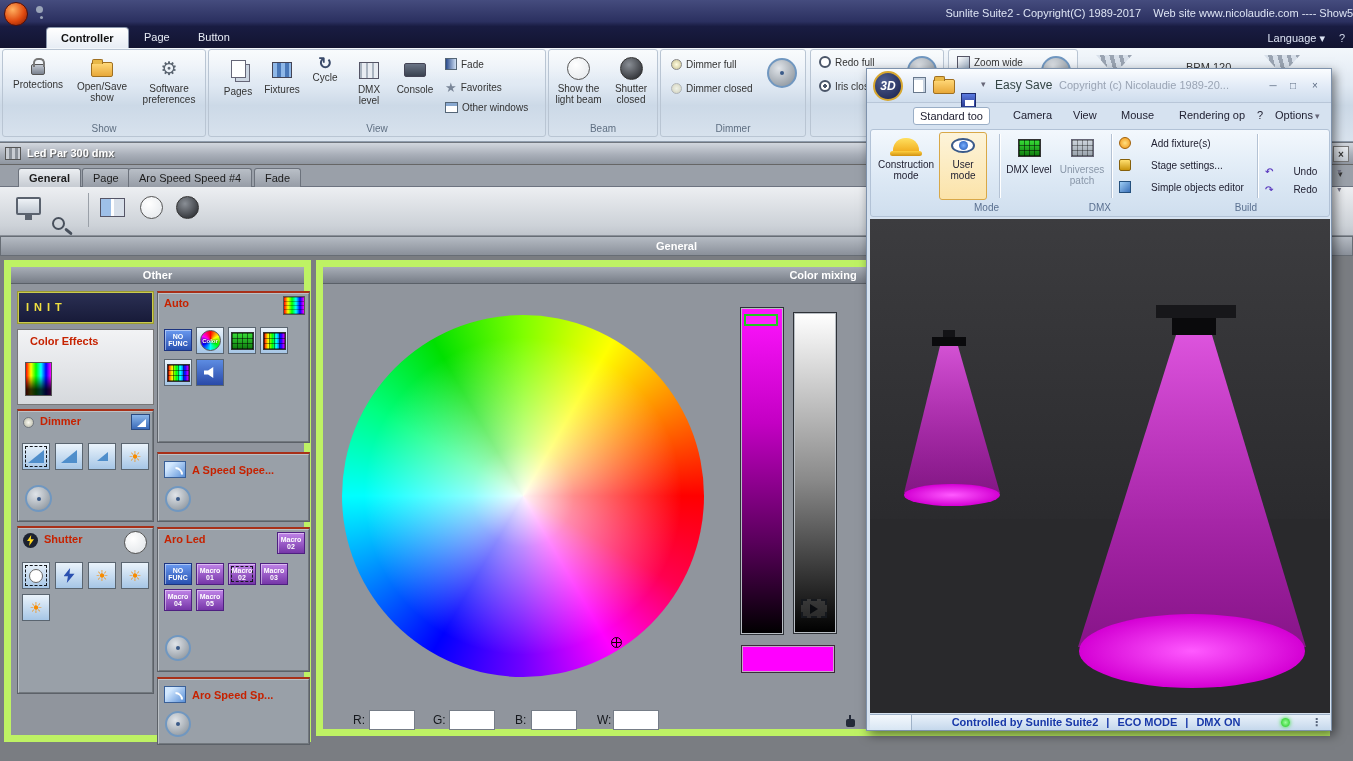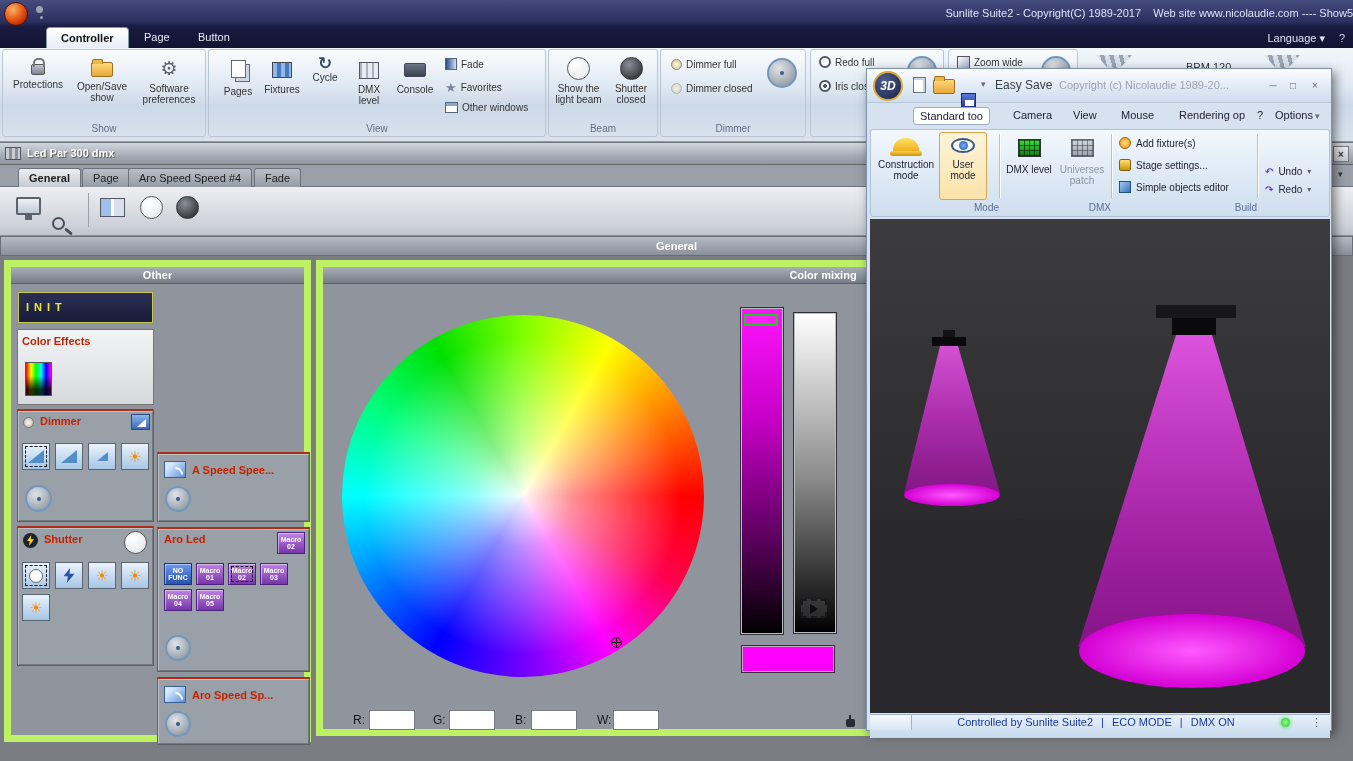--- a/index.html
+++ b/index.html
@@ -116,27 +116,27 @@
 #evribbon{left:3px;top:60px;width:460px;height:88px;background:linear-gradient(#f3f8fd,#dde9f5 55%,#cfdeee);border:1px solid #b2c2d6;border-radius:3px}
 .evdiv{position:absolute;top:4px;bottom:18px;width:1px;background:#b4c2d4;box-shadow:1px 0 0 #fff}
 .evgl{position:absolute;bottom:3px;font-size:10px;color:#5a7090;text-align:right}
 .evbtn{position:absolute;text-align:center;font-size:10px;color:#223;line-height:11px}
 .evbtn.sel{background:linear-gradient(#fdf4da,#fbe3a9);border:1px solid #d8a848;border-radius:3px}
 .evbtn.dis{color:#8896a8}
 .hat{width:26px;height:15px;background:linear-gradient(#ffe060,#f0a818);border-radius:13px 13px 3px 3px;position:relative;margin:5px auto 6px}
 .hat::after{content:"";position:absolute;left:-3px;bottom:-3px;width:32px;height:5px;background:linear-gradient(#ffd040,#d09010);border-radius:3px}
 .eye{width:24px;height:15px;background:#fff;border:2px solid #3a5a8a;border-radius:50%;position:relative;margin:5px auto 6px}
 .eye::after{content:"";position:absolute;left:6px;top:1px;width:9px;height:9px;border-radius:50%;background:radial-gradient(#7ab0ff,#1a50b0)}
-.brow{position:absolute;display:flex;align-items:center;gap:5px;font-size:10px;color:#223;white-space:nowrap}
+.brow{position:absolute;display:flex;align-items:center;gap:20px;font-size:10px;color:#223;white-space:nowrap}
 .bulbS{width:12px;height:12px;border-radius:50%;background:radial-gradient(#ffe080,#f09010);border:1px solid #a06008}
 .bucket{width:12px;height:12px;background:linear-gradient(#ffe070,#c8940c);border:1px solid #86600a;border-radius:2px}
 .cube{width:12px;height:12px;background:linear-gradient(135deg,#9ecdf5,#3a70b8);border:1px solid #24507e}
 .uarr{color:#6040c0;font-weight:bold}
 #evview{left:3px;top:150px;width:460px;height:494px;background:#232326}
-#evstatus{left:3px;top:645px;width:460px;height:24px;background:linear-gradient(#e9f1fa,#c5d8ec);border-top:1px solid #9fb2c8;color:#1838a8;font-weight:normal;font-size:11px}
+#evstatus{left:3px;top:645px;width:460px;height:16px;background:linear-gradient(#e9f1fa,#c5d8ec);border-top:1px solid #9fb2c8;color:#1838a8;font-weight:bold;font-size:11px}
 .ssep{margin:0 8px}
 .led{width:9px;height:9px;border-radius:50%;background:radial-gradient(#9dff9d,#12c412);box-shadow:0 0 4px #30e030}
 .joy{width:9px;height:8px;background:#242a38;border-radius:2px;position:relative}
 .joy::before{content:"";position:absolute;left:3px;top:-4px;width:2px;height:4px;background:#242a38}
 </style>
 </head>
 <body>
 
 <div id="hdr" class="abs">
   <div class="abs logo" style="left:4px;top:2px"></div>
@@ -277,21 +277,21 @@
 </div>
 <div id="genheader" class="abs">General</div>
 <div id="content" class="abs"></div>
 
 <div class="panel" style="left:4px;top:260px;width:307px;height:482px">
   <div class="phdr">Other</div>
 
   <div class="abs init">INIT</div>
 
   <div class="abs cfxbtn">
-    <div class="rhdr" style="padding:5px 0 0 4px">Color Effects</div>
+    <div class="rhdr" style="padding:5px 0 0 12px">Color Effects</div>
     <div class="cfx" style="position:absolute;left:7px;top:32px"></div>
   </div>
 
   <div class="sub redtop" style="left:6px;top:142px;width:137px;height:113px">
     <div class="abs lampS" style="left:5px;top:6px"></div>
     <div class="abs rhdr" style="left:22px;top:4px">Dimmer</div>
     <div class="cornBlue" style="right:3px;top:3px"></div>
     <div class="isq seld" style="left:4px;top:32px">
         <div class="tri"></div>
       </div>
@@ -300,41 +300,63 @@
       </div>
     <div class="isq" style="left:70px;top:32px">
         <div class="tri" style="border-left-width:11px;border-bottom-width:9px"></div>
       </div>
     <div class="isq" style="left:103px;top:32px">
         <span class="sunIc">☀</span>
       </div>
     <div class="knob" style="left:7px;top:74px;width:27px;height:27px"></div>
   </div>
 
-  <div class="sub redtop" style="left:6px;top:259px;width:137px;height:140px">
+  <div class="sub redtop" style="left:6px;top:259px;width:137px;height:168px">
     <div class="abs boltC" style="left:5px;top:5px"></div>
     <div class="abs rhdr" style="left:26px;top:5px">Shutter</div>
     <div class="circTR" style="right:6px;top:3px"></div>
     <div class="isq seld" style="left:4px;top:34px">
         <div class="circSm"></div>
       </div>
     <div class="isq" style="left:37px;top:34px">
         <div class="boltB"></div>
       </div>
     <div class="isq" style="left:70px;top:34px">
         <span class="sunIc">☀</span>
       </div>
     <div class="isq" style="left:103px;top:34px">
         <span class="sunIc">☀</span>
       </div>
     <div class="isq" style="left:4px;top:66px">
         <span class="sunIc">☀</span>
       </div>
   </div>
 
+  <div class="sub redtop" style="left:146px;top:24px;width:153px;height:152px">
+    <div class="abs rhdr" style="left:6px;top:4px">Auto</div>
+    <div class="rbsq" style="right:4px;top:3px"></div>
+    <div class="macro nofunc" style="left:6px;top:36px">NO FUNC</div>
+    <div class="isq" style="left:38px;top:34px">
+      <div class="cwheel">
+          <span>Color</span>
+        </div>
+    </div>
+    <div class="isq" style="left:70px;top:34px">
+        <div class="ggrid"></div>
+      </div>
+    <div class="isq" style="left:102px;top:34px">
+        <div class="rbgrid"></div>
+      </div>
+    <div class="isq" style="left:6px;top:66px">
+        <div class="rbgrid"></div>
+      </div>
+    <div class="isq iblue" style="left:38px;top:66px">
+        <div class="spk"></div>
+      </div>
+  </div>
 
   <div class="sub redtop" style="left:146px;top:185px;width:153px;height:70px">
     <div class="abs wave" style="left:6px;top:7px"></div>
     <div class="abs rhdr" style="left:34px;top:10px;width:114px">A Speed Spee...</div>
     <div class="knob" style="left:7px;top:32px;width:26px;height:26px"></div>
   </div>
 
   <div class="sub redtop" style="left:146px;top:410px;width:153px;height:68px">
     <div class="abs wave" style="left:6px;top:7px"></div>
     <div class="abs rhdr" style="left:34px;top:10px;width:114px">Aro Speed Sp...</div>

